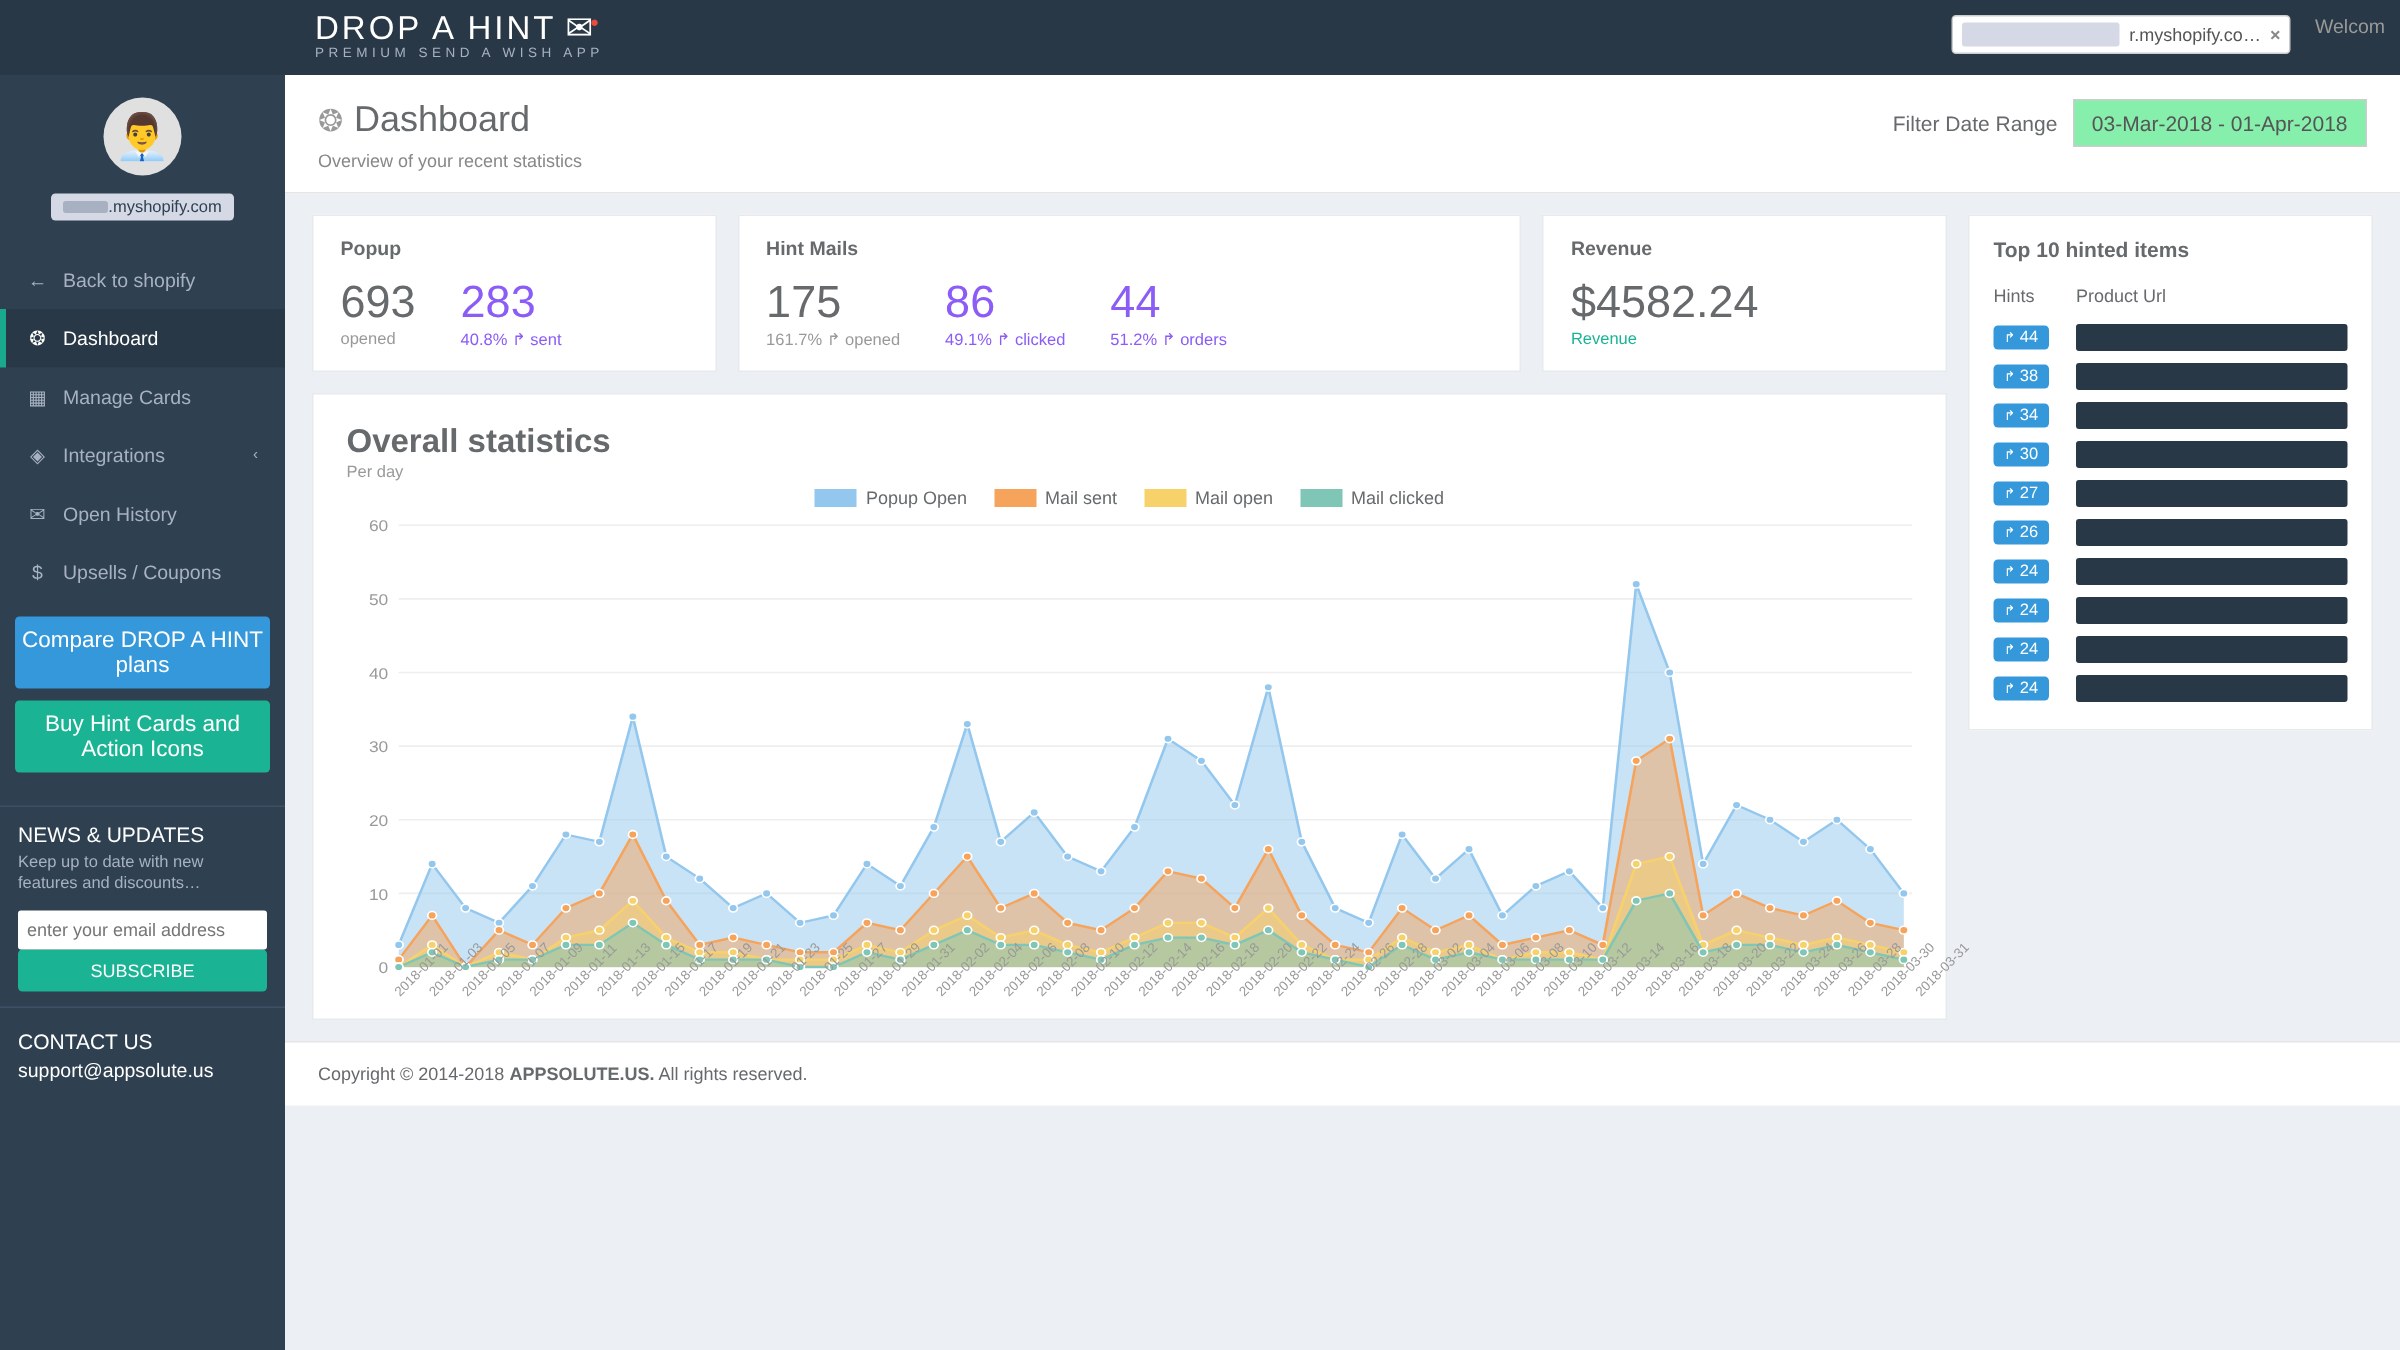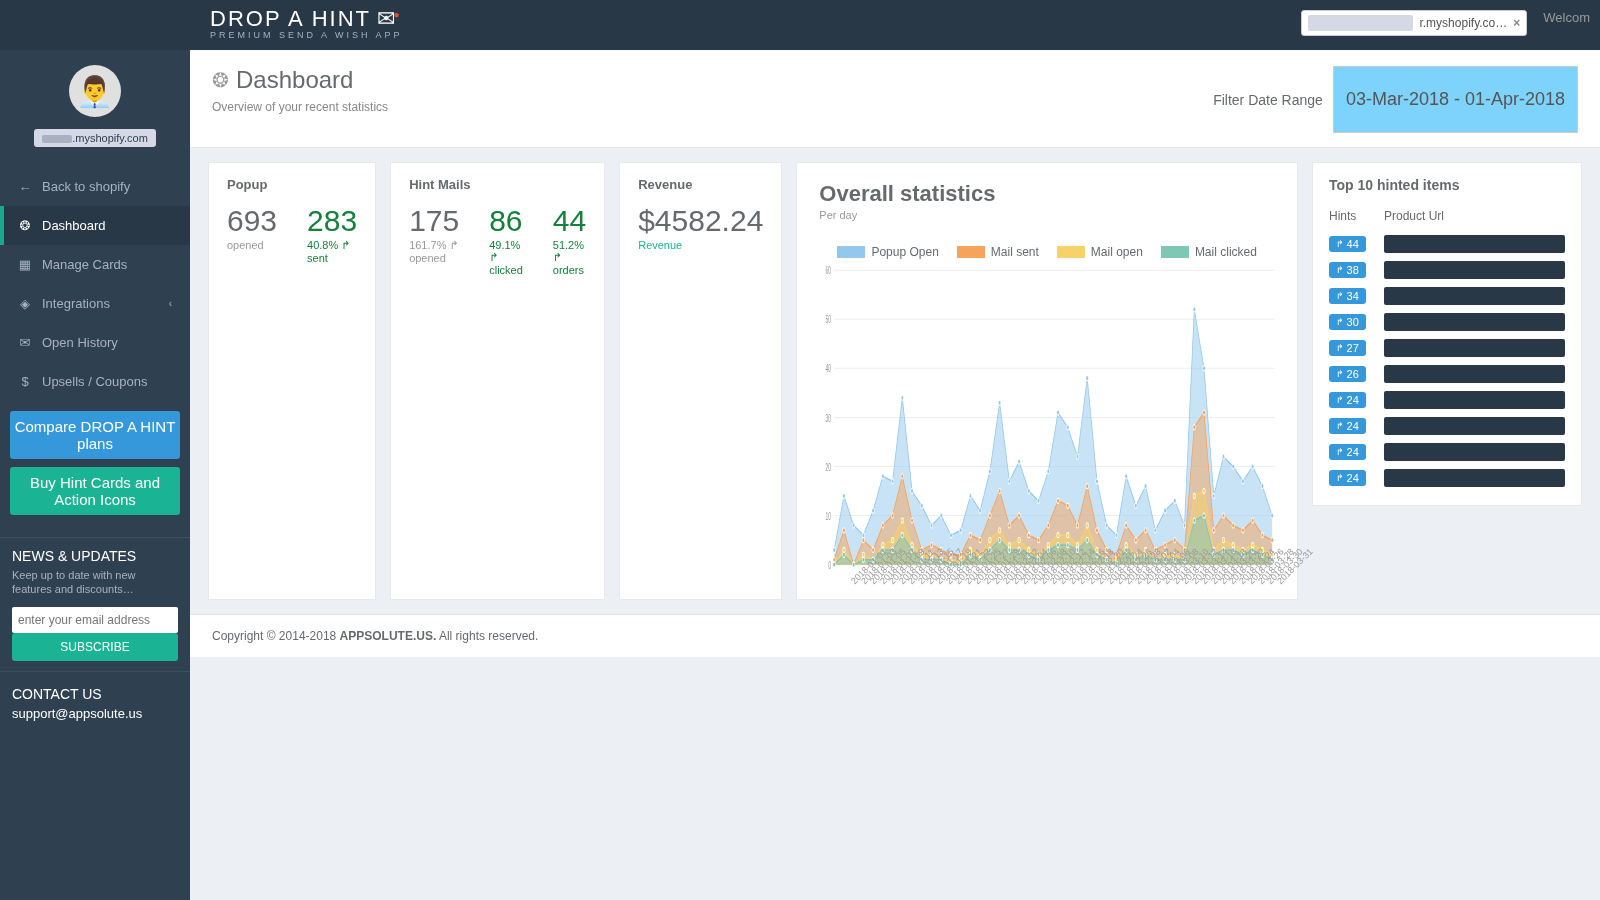--- a/index.html
+++ b/index.html
@@ -32,33 +32,33 @@
 .news input{width:100%;padding:6px;font-size:12px;border:none;border-radius:2px;margin-bottom:0}
 .news .sub{background:#1ab394;color:#fff;text-align:center;padding:7px;font-size:12px;border-radius:3px;cursor:pointer}
 .contact{padding:14px 12px;border-top:1px solid #3e5066}
 .contact h4{font-size:14px;color:#fff;font-weight:500;margin-bottom:4px}
 .contact a{font-size:13px;color:#fff;text-decoration:none}
 .main{flex:1;overflow:auto;background:#ecf0f5}
 .page-head{background:#fff;padding:16px 22px 14px;display:flex;align-items:flex-start;border-bottom:1px solid #e5e5e5}
 .page-head h1{font-size:24px;font-weight:400;color:#676a6c;display:flex;align-items:center;gap:10px}
 .page-head .sub{font-size:12px;color:#888;margin-top:6px}
 .page-head .filter{margin-left:auto;display:flex;align-items:center;gap:10px;font-size:14px;color:#676a6c}
-.page-head .filter .range{border:1px solid #ccc;padding:22px 12px;background:#7dd3fc;font-size:18px;color:#555}
+.page-head .filter .range{border:1px solid #ccc;padding:7px 12px;background:#86efac;font-size:14px;color:#555}
 .content{padding:14px 18px;display:flex;gap:14px}
-.left-col{flex:1;display:flex;flex-direction:row;gap:14px}
+.left-col{flex:1;display:flex;flex-direction:column;gap:14px}
 .cards{display:flex;gap:14px}
 .card{background:#fff;border:1px solid #e7eaec;padding:14px 18px;flex:1}
 .card h3{font-size:13px;color:#676a6c;font-weight:600;margin-bottom:14px}
 .stat-row{display:flex;gap:30px}
 .stat .num{font-size:30px;color:#676a6c;font-weight:300;line-height:1}
 .stat .lbl{font-size:11px;color:#999;margin-top:3px}
-.stat.green .num,.stat.green .lbl{color:#15803d}
+.stat.green .num,.stat.green .lbl{color:#8b5cf6}
 .chart-card{background:#fff;border:1px solid #e7eaec;padding:18px 22px 10px}
 .chart-card h2{font-size:22px;font-weight:700;color:#676a6c}
-.chart-card .per{font-size:11px;color:#999;margin-top:2px;margin-bottom:24px}
+.chart-card .per{font-size:11px;color:#999;margin-top:2px;margin-bottom:4px}
 .legend{display:flex;justify-content:center;gap:18px;font-size:12px;color:#676a6c;margin-bottom:6px}
 .legend span{display:flex;align-items:center;gap:6px}
 .legend i{width:28px;height:12px;display:inline-block}
 .chart-wrap{position:relative;height:310px}
 .chart-wrap svg{width:100%;height:100%}
 .xlabels{display:flex;justify-content:space-between;padding-left:30px;margin-top:4px}
 .xlabels span{font-size:9px;color:#999;transform:rotate(-45deg);transform-origin:left top;white-space:nowrap;width:0}
 .right-col{width:270px}
 .top10{background:#fff;border:1px solid #e7eaec;padding:14px 16px}
 .top10 h3{font-size:14px;color:#676a6c;font-weight:600;margin-bottom:16px}

